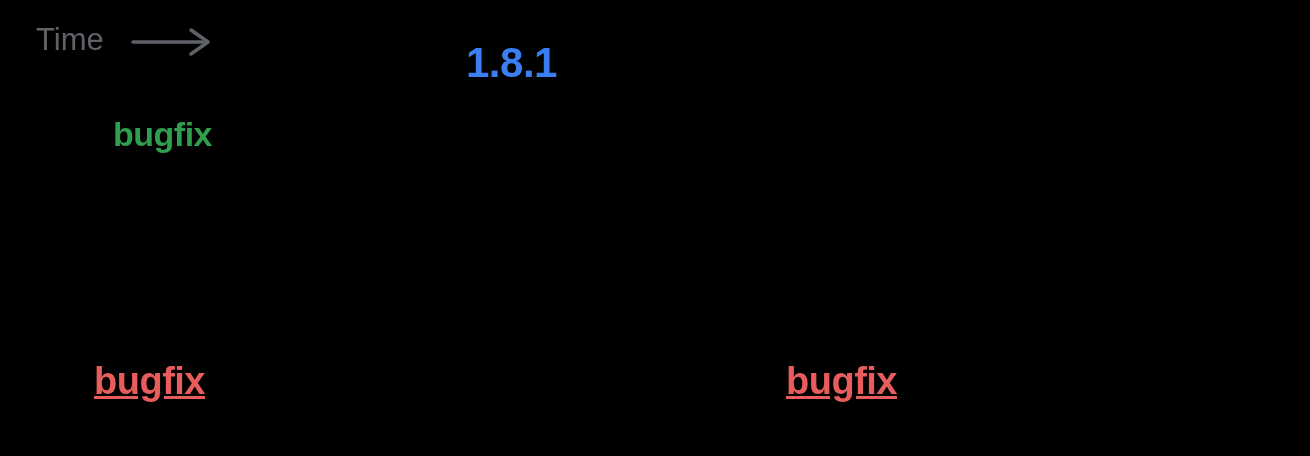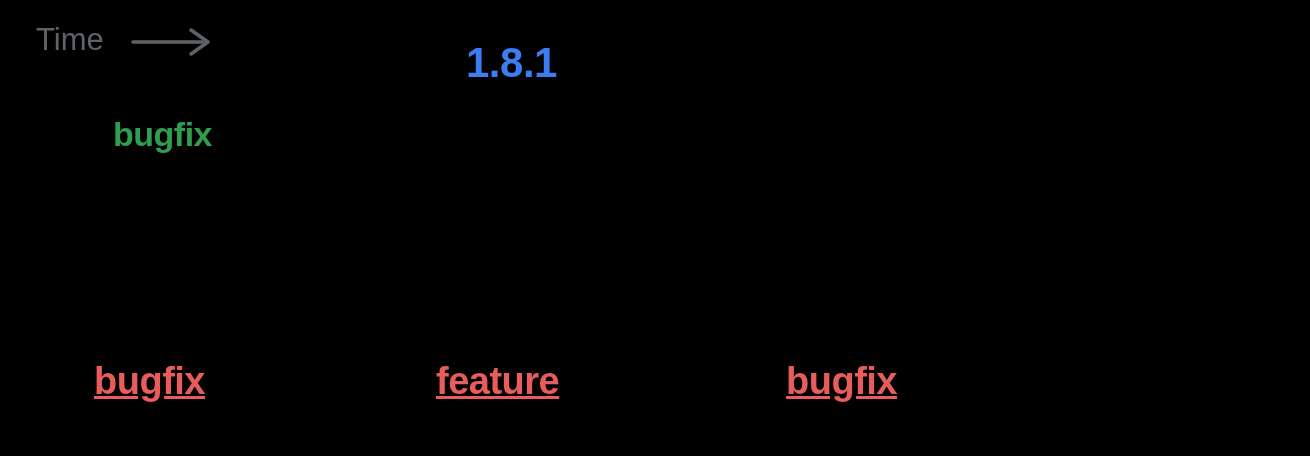--- a/index.html
+++ b/index.html
@@ -94,16 +94,15 @@
     <circle class="node" cx="953" cy="322" r="20"></circle>
   </svg>
 
   <div class="label time-label">Time</div>
 
   <div class="label master-label">bugfix</div>
 
   <div class="label tag-label tag-1">1.8.1</div>
 
   <div class="label lane-label lane-1">bugfix</div>
-  <div class="label lane-label lane-2">feature</div>
   <div class="label lane-label lane-3">bugfix</div>
 
 </div>
 
 </body></html>

